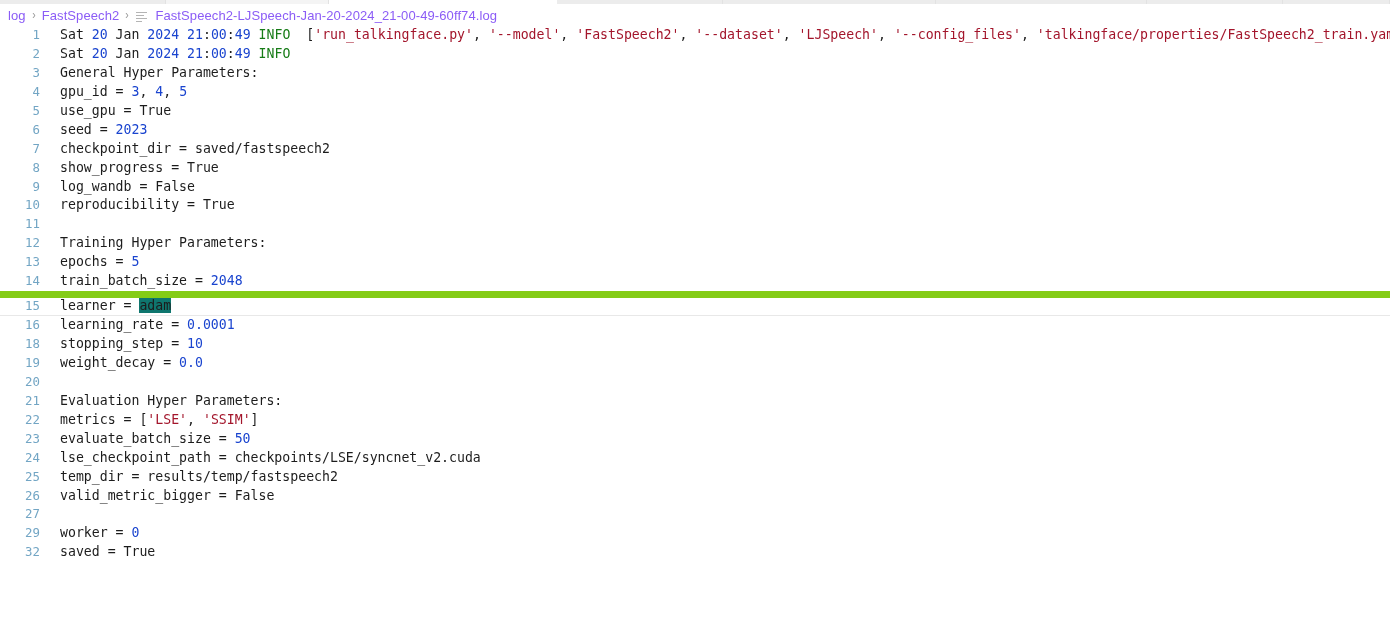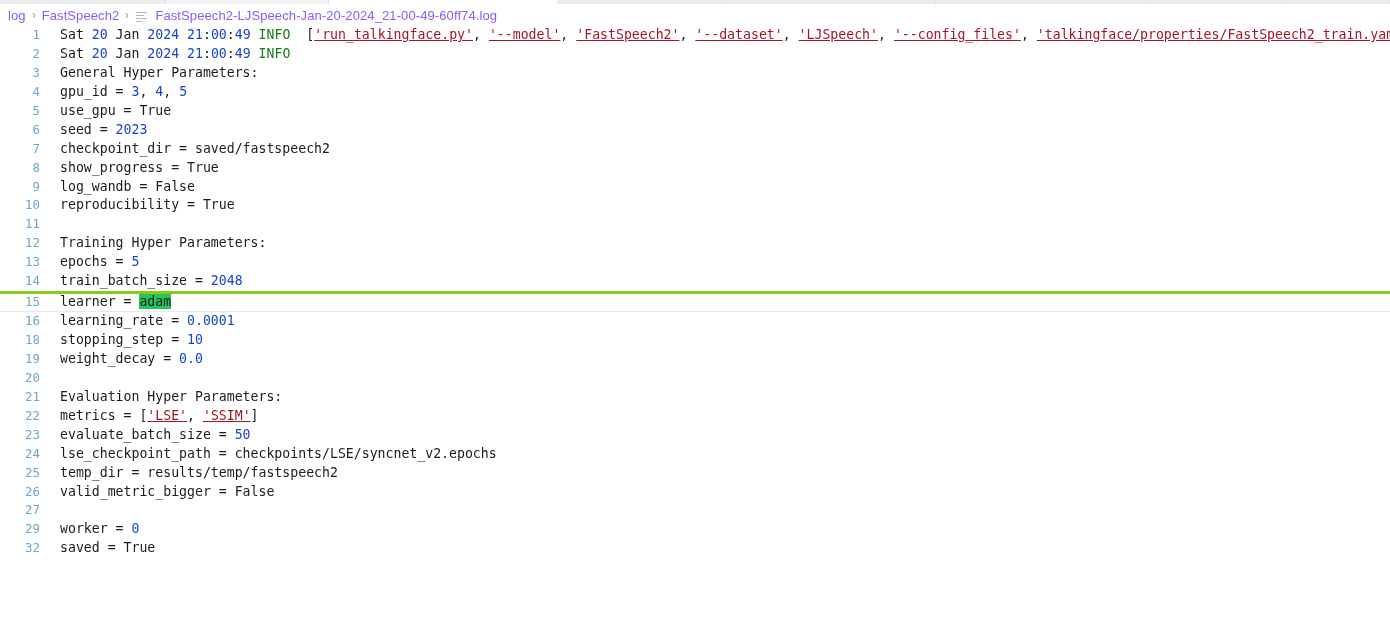--- a/index.html
+++ b/index.html
@@ -90,44 +90,44 @@
     font-size: 13.2px;
     line-height: 18.95px;
   }
   .row {
     display: flex;
     height: 18.95px;
     align-items: center;
     white-space: pre;
   }
   .row.current {
-    border-top: 3px solid #84cc16;
+    border-top: 7px solid #84cc16;
     border-bottom: 1px solid #e8e8e8;
     height: 16.95px;
   }
   .gutter {
     width: 40px;
     min-width: 40px;
     text-align: right;
     color: #72a5c4;
     font-size: 12.4px;
     user-select: none;
   }
   .code {
     padding-left: 20px;
     color: #1c1c1c;
     flex: 1 1 auto;
   }
 
   
   .tok-num  { color: #1a44cf; }
-  .tok-str  { color: #a3152b; text-decoration: underline; }
+  .tok-str  { color: #a3152b; }
   .tok-info { color: #177c17; }
   .tok-plain{ color: #1c1c1c; }
-  .sel-hl   { background: #22c55e; }
+  .sel-hl   { background: #0f766e; }
 </style>
 </head>
 <body>
 
 <div id="tabstrip">
   <div class="tabrem" style="width:165px"></div>
   <div class="tabrem sel" style="width:162px"></div>
   <div class="spacer"></div>
   <div class="tabrem" style="width:165px"></div>
   <div class="tabrem" style="width:212px"></div>
@@ -168,19 +168,19 @@
     <div class="row"><div class="gutter">13</div><div class="code"><span class="tok-plain">epochs = </span><span class="tok-num">5</span></div></div>
     <div class="row"><div class="gutter">14</div><div class="code"><span class="tok-plain">train_batch_size = </span><span class="tok-num">2048</span></div></div>
     <div class="row current"><div class="gutter">15</div><div class="code"><span class="tok-plain">learner = </span><span class="tok-plain sel-hl">adam</span></div></div>
     <div class="row"><div class="gutter">16</div><div class="code"><span class="tok-plain">learning_rate = </span><span class="tok-num">0.0001</span></div></div>
     <div class="row"><div class="gutter">18</div><div class="code"><span class="tok-plain">stopping_step = </span><span class="tok-num">10</span></div></div>
     <div class="row"><div class="gutter">19</div><div class="code"><span class="tok-plain">weight_decay = </span><span class="tok-num">0.0</span></div></div>
     <div class="row"><div class="gutter">20</div><div class="code"><span class="tok-plain"></span></div></div>
     <div class="row"><div class="gutter">21</div><div class="code"><span class="tok-plain">Evaluation Hyper Parameters:</span></div></div>
     <div class="row"><div class="gutter">22</div><div class="code"><span class="tok-plain">metrics = [</span><span class="tok-str">'LSE'</span><span class="tok-plain">, </span><span class="tok-str">'SSIM'</span><span class="tok-plain">]</span></div></div>
     <div class="row"><div class="gutter">23</div><div class="code"><span class="tok-plain">evaluate_batch_size = </span><span class="tok-num">50</span></div></div>
-    <div class="row"><div class="gutter">24</div><div class="code"><span class="tok-plain">lse_checkpoint_path = checkpoints/LSE/syncnet_v2.epochs</span></div></div>
+    <div class="row"><div class="gutter">24</div><div class="code"><span class="tok-plain">lse_checkpoint_path = checkpoints/LSE/syncnet_v2.cuda</span></div></div>
     <div class="row"><div class="gutter">25</div><div class="code"><span class="tok-plain">temp_dir = results/temp/fastspeech2</span></div></div>
     <div class="row"><div class="gutter">26</div><div class="code"><span class="tok-plain">valid_metric_bigger = False</span></div></div>
     <div class="row"><div class="gutter">27</div><div class="code"><span class="tok-plain"></span></div></div>
     <div class="row"><div class="gutter">29</div><div class="code"><span class="tok-plain">worker = </span><span class="tok-num">0</span></div></div>
     <div class="row"><div class="gutter">32</div><div class="code"><span class="tok-plain">saved = True</span></div></div>
   </div>
 
 </body></html>

